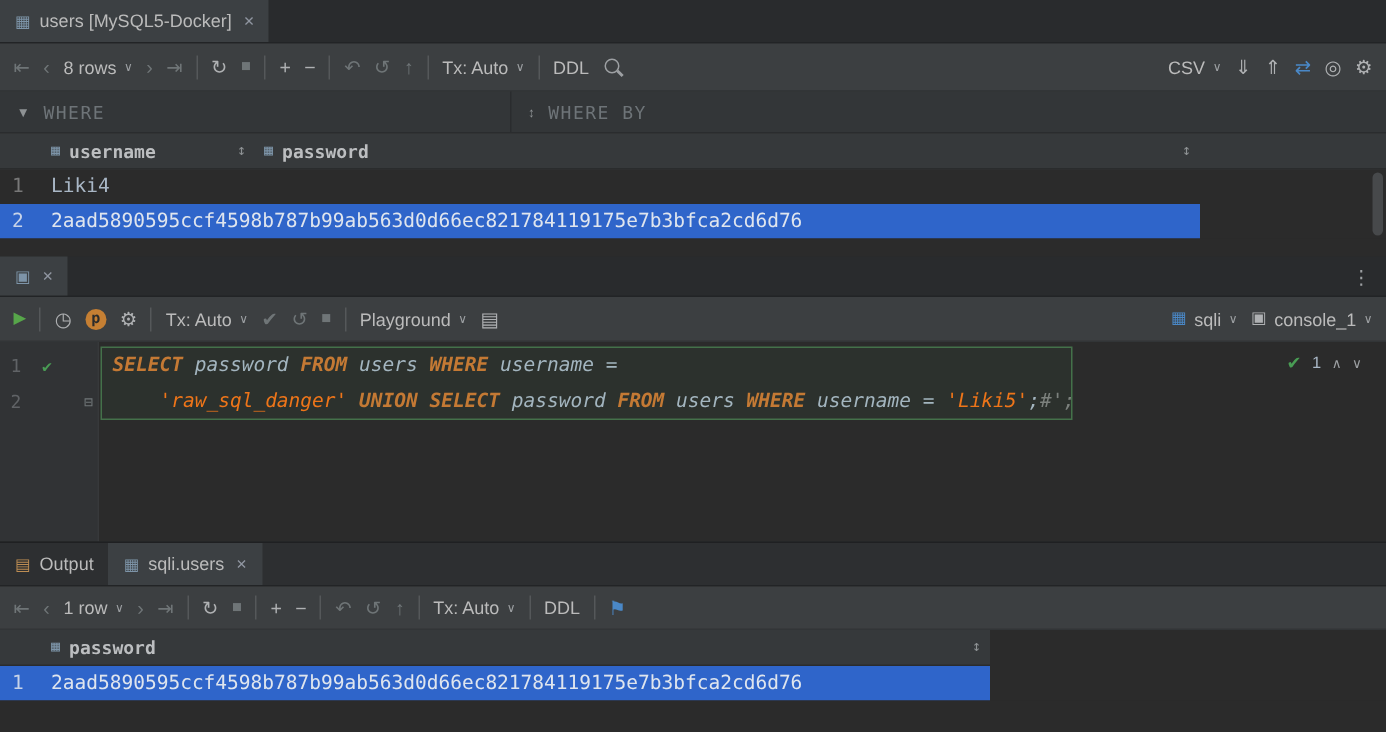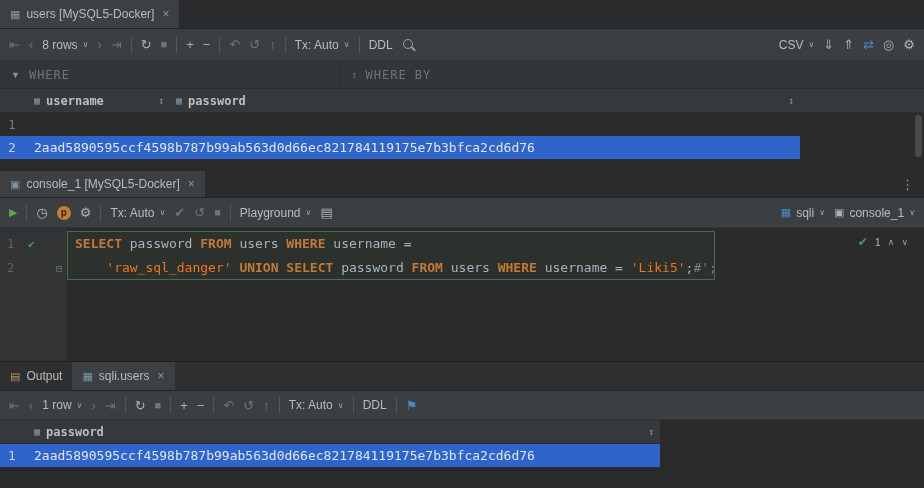--- a/index.html
+++ b/index.html
@@ -81,21 +81,21 @@
   
   .editor { display:flex; position:relative; height:133px; background:#2b2b2b;
             font-family:"DejaVu Sans Mono", monospace; font-size:13px; }
   .gutcol { width:66px; background:#313335; border-right:1px solid #37393b;
             padding-top:4px; flex:none; }
   .gutrow { height:24px; display:flex; align-items:center; }
   .ln { width:18px; padding-left:7px; color:#606366; font-size:12px; }
   .gmark { font-size:11px; margin-left:10px; }
   .gmark.checkm { color:#499c54; }
   .gmark.foldm { color:#6f7577; margin-left:auto; margin-right:3px; font-size:10px; }
-  .codecol { flex:1; padding-top:4px; position:relative; }
+  .codecol { flex:1; padding-top:4px; position:relative;font-style:italic; }
   .codeline { height:24px; line-height:24px; white-space:pre; padding-left:9px; }
   .execbox { position:absolute; left:1px; top:3px; width:648px; height:49px;
              border:1px solid #44714a; background:rgba(73,156,84,0.06); pointer-events:none; }
   .tok-keyword { color:#cc7832; font-weight:bold; }
   .tok-plain { color:#a9b7c6; }
   .tok-string { color:#f97316; }
   .tok-comment { color:#808080; }
   .inspect { position:absolute; right:16px; top:7px; display:flex; align-items:center;
              gap:7px; font-size:11px; font-family:"Liberation Sans", sans-serif; }
   .insp-check { color:#499c54; font-size:12px; }
@@ -177,34 +177,34 @@
     </div>
     <div class="gh w-pass">
       <span class="cicon">▦</span>
       <span>password</span>
       <span class="sort">↕</span>
     </div>
   </div>
 
   <div class="grow trow">
     <div class="cell cnum">1</div>
+    <div class="cell w-user">Liki4</div>
   </div>
   <div class="grow trow selected">
     <div class="cell cnum">2</div>
     <div class="cell w-pass">2aad5890595ccf4598b787b99ab563d0d66ec821784119175e7b3bfca2cd6d76</div>
   </div>
   <div class="vscroll"></div>
   <div class="gap12"></div>
 </section>
 
 <section>
   <div class="tabbar h27">
     <div class="tab active">
       <span class="ticon">▣</span>
-      <span>console_1 [MySQL5-Docker]</span>
       <span class="tclose">×</span>
     </div>
     <span class="kebab">⋮</span>
   </div>
 
   <div class="toolbar h30">
     <span class="tbi green">▶</span>
     <span class="sep"></span>
     <span class="tbi">◷</span>
     <span class="pbadge">p</span>

